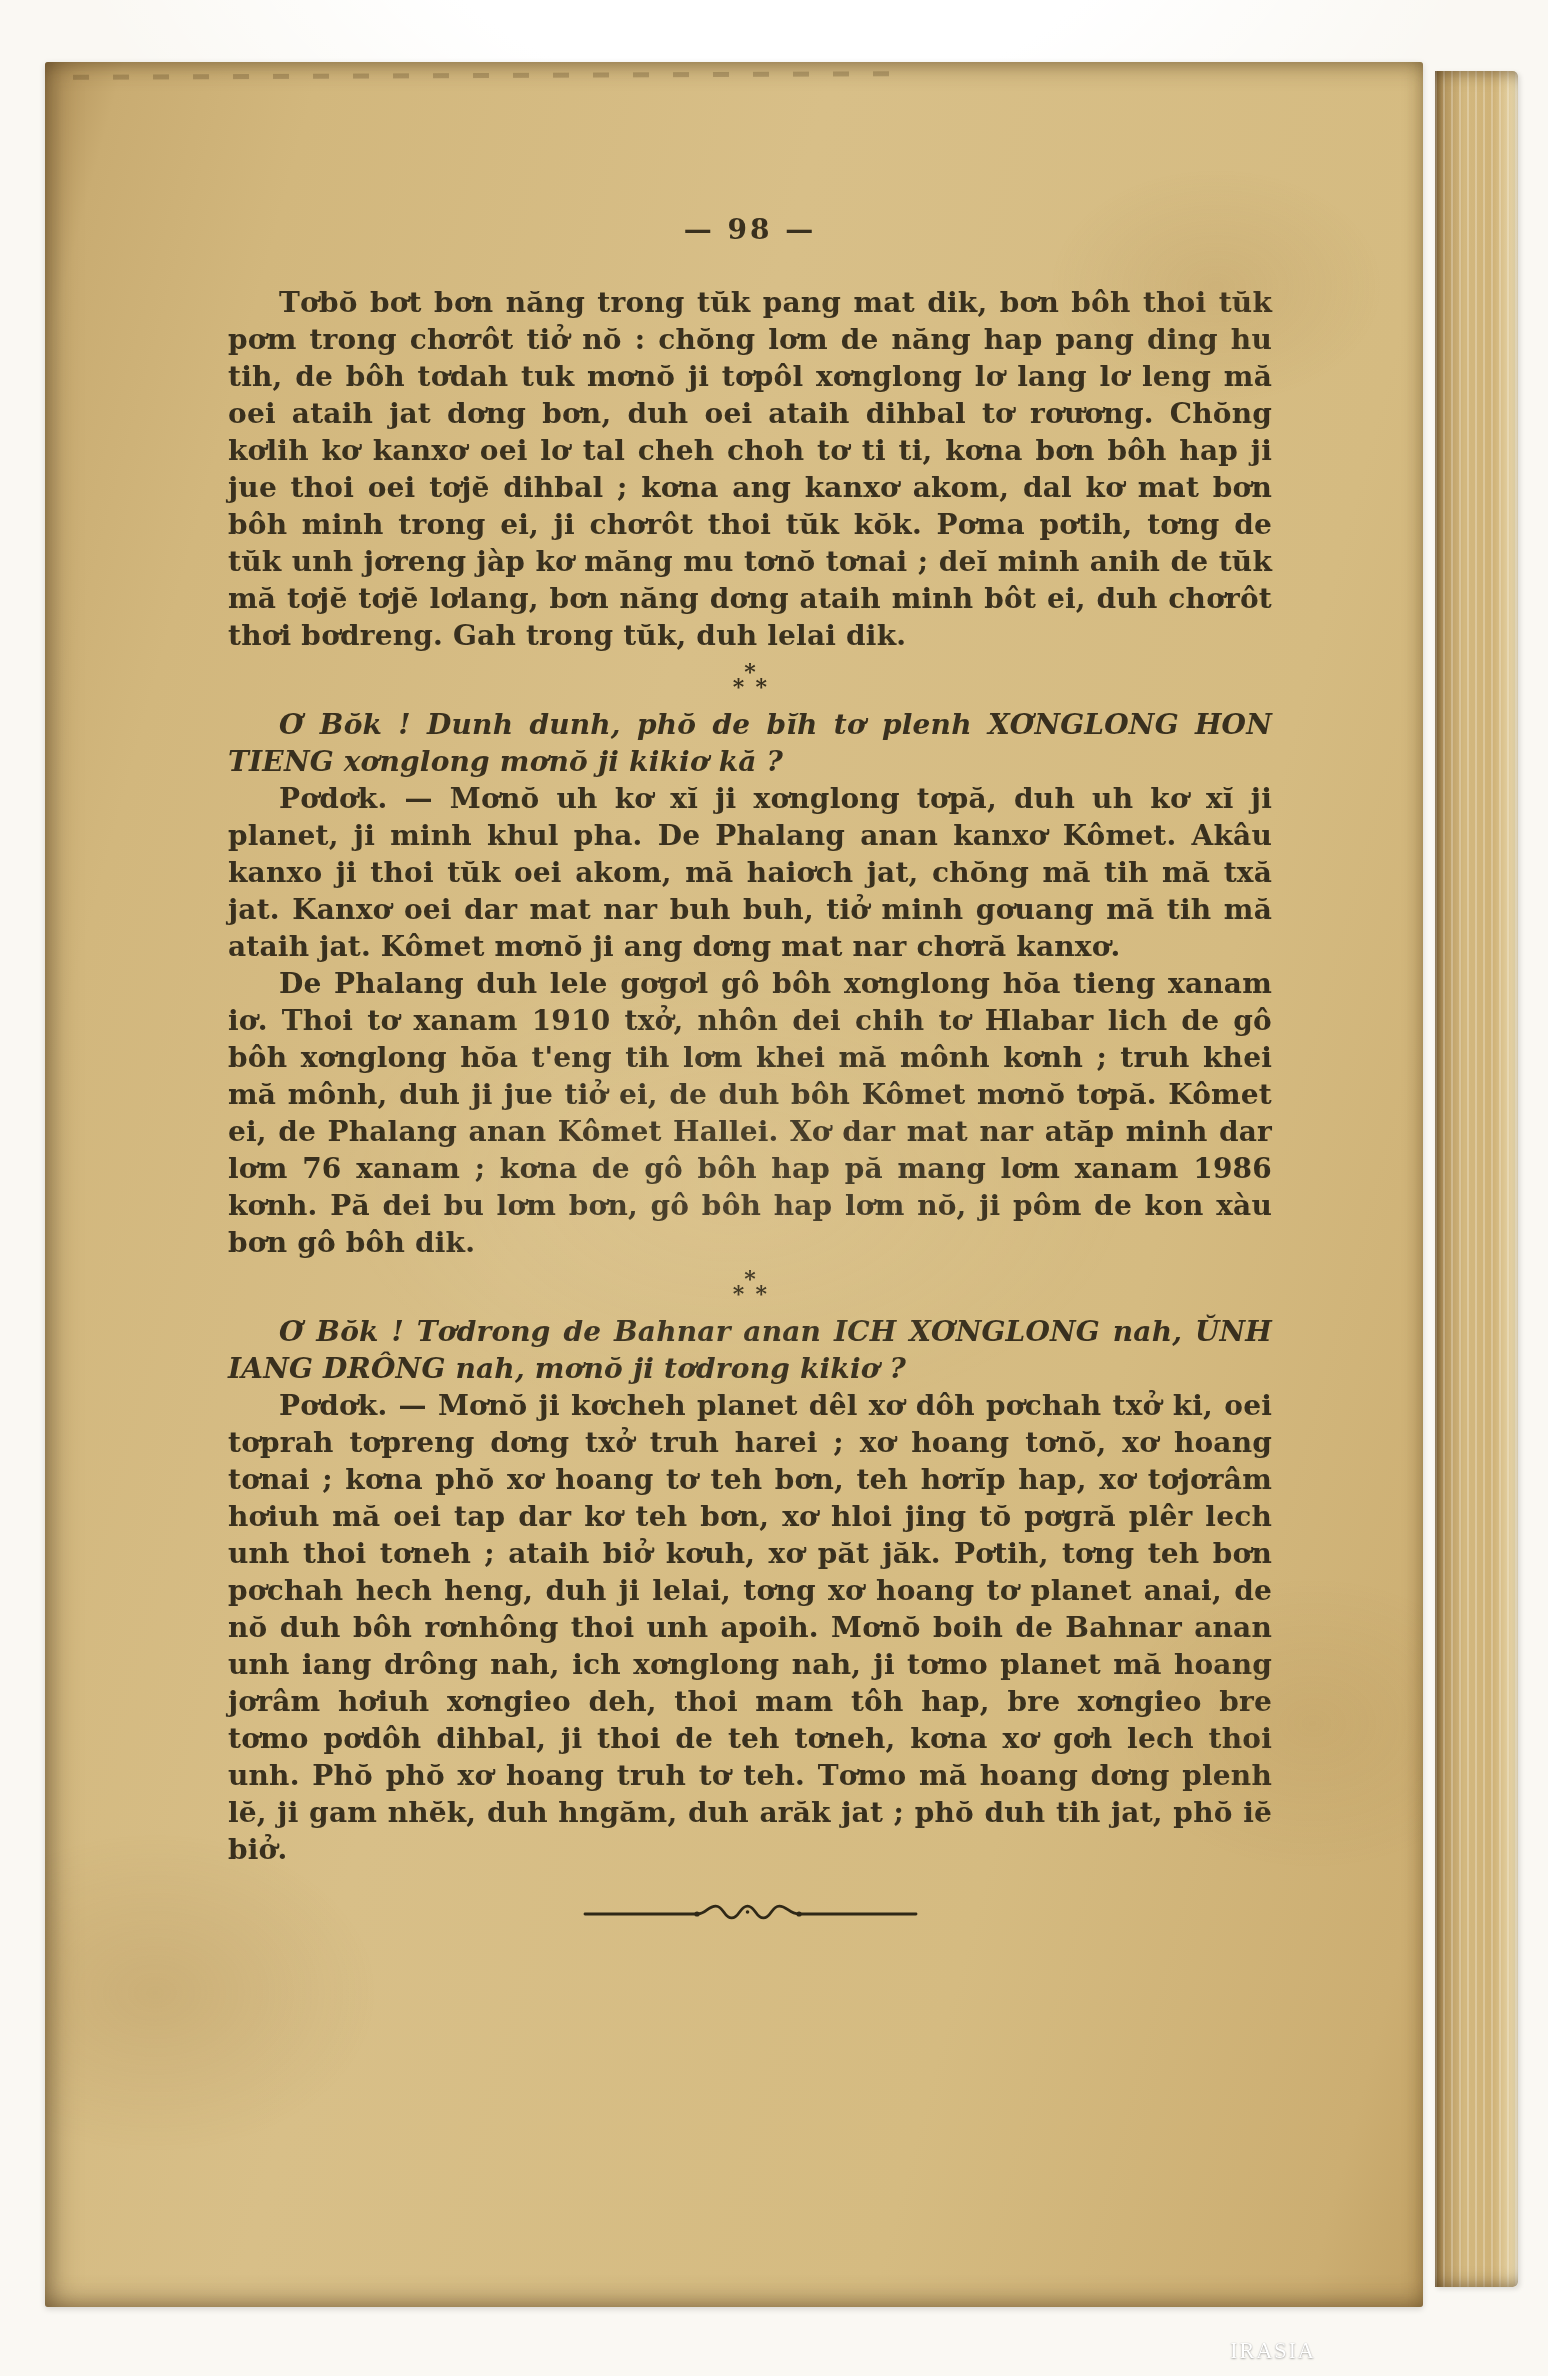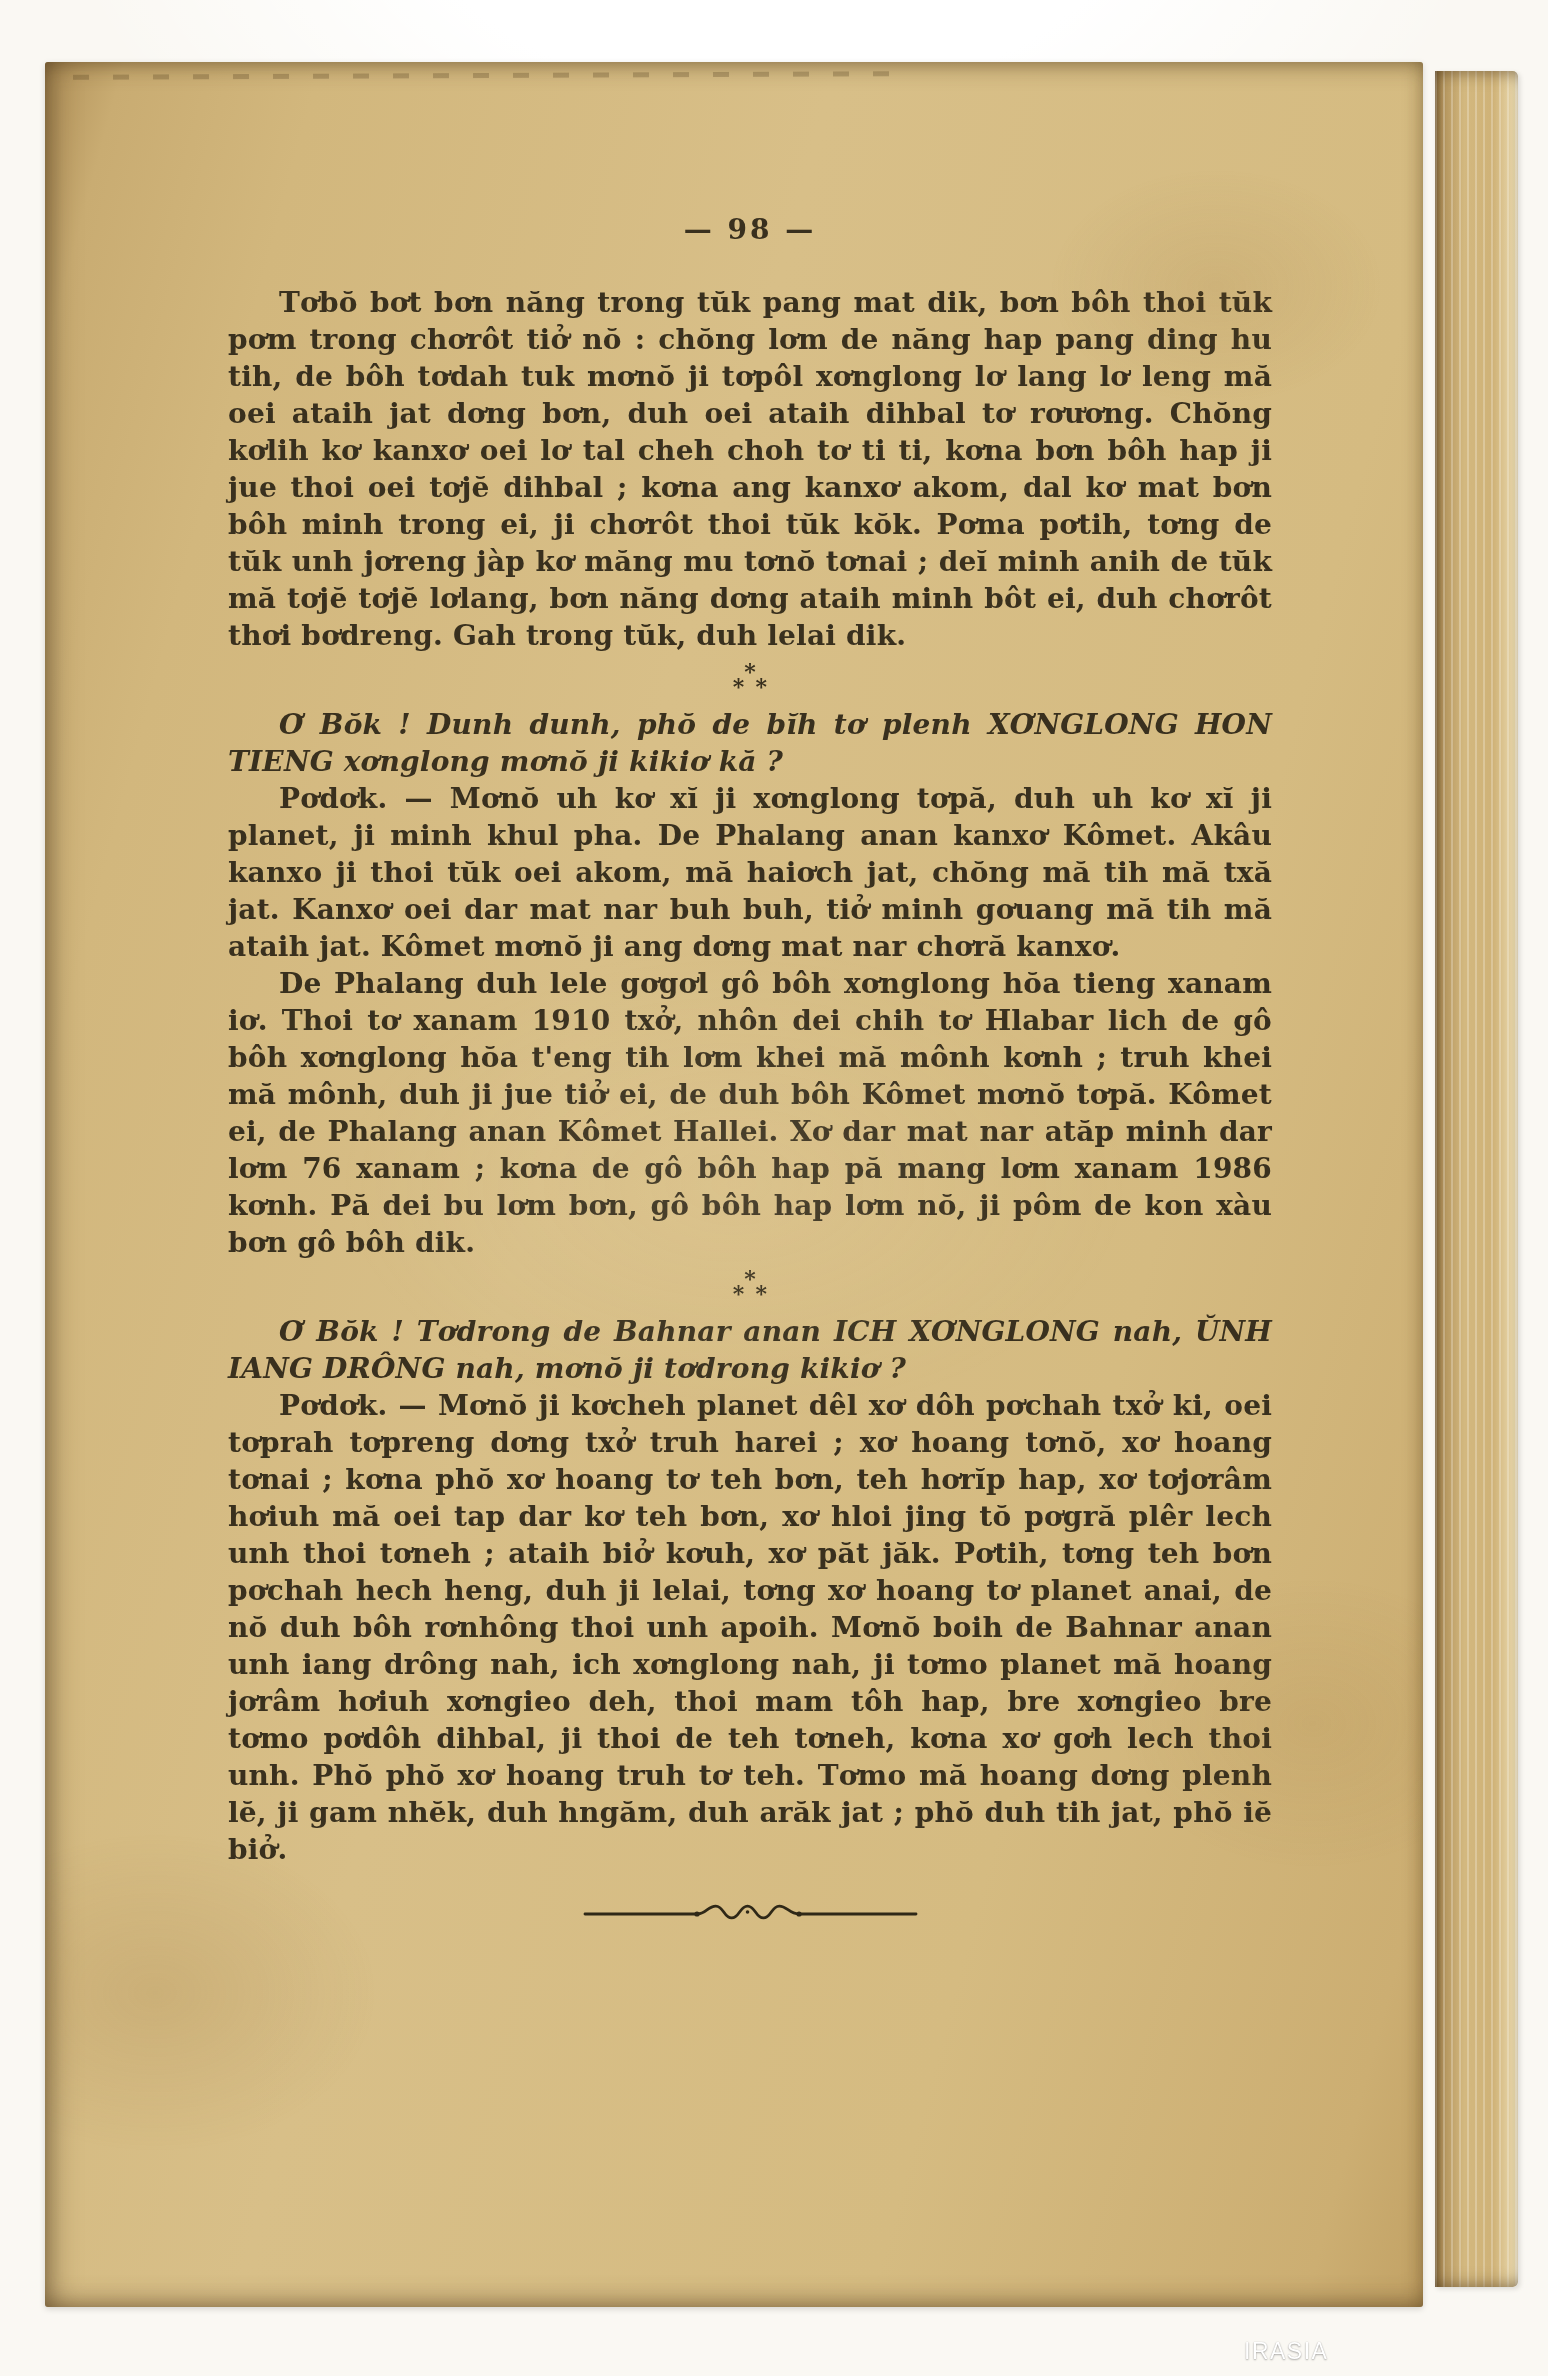--- a/index.html
+++ b/index.html
@@ -114,26 +114,25 @@
     box-shadow:
       inset 0 10px 16px -8px rgba(70,50,25,.55),
       inset 0 -10px 16px -8px rgba(70,50,25,.55),
       2px 2px 5px rgba(0,0,0,.12);
   }
   
   .watermark {
     position: absolute;
     left: 1230px;
     top: 2338px;
-    font-family: Liberation Sans, sans-serif;
+    font-family: Liberation Serif, serif;
     font-size: 23px;
     letter-spacing: 1.5px;
     color: #ffffff;
     text-shadow: 0 1px 2px rgba(0,0,0,.30), 0 0 1px rgba(0,0,0,.25);
-    margin-left: 14px;
   }
 </style>
 </head>
 <body>
 
 <div class="canvas">
 
   <div class="book-page">
     <div class="top-edge"></div>
 

